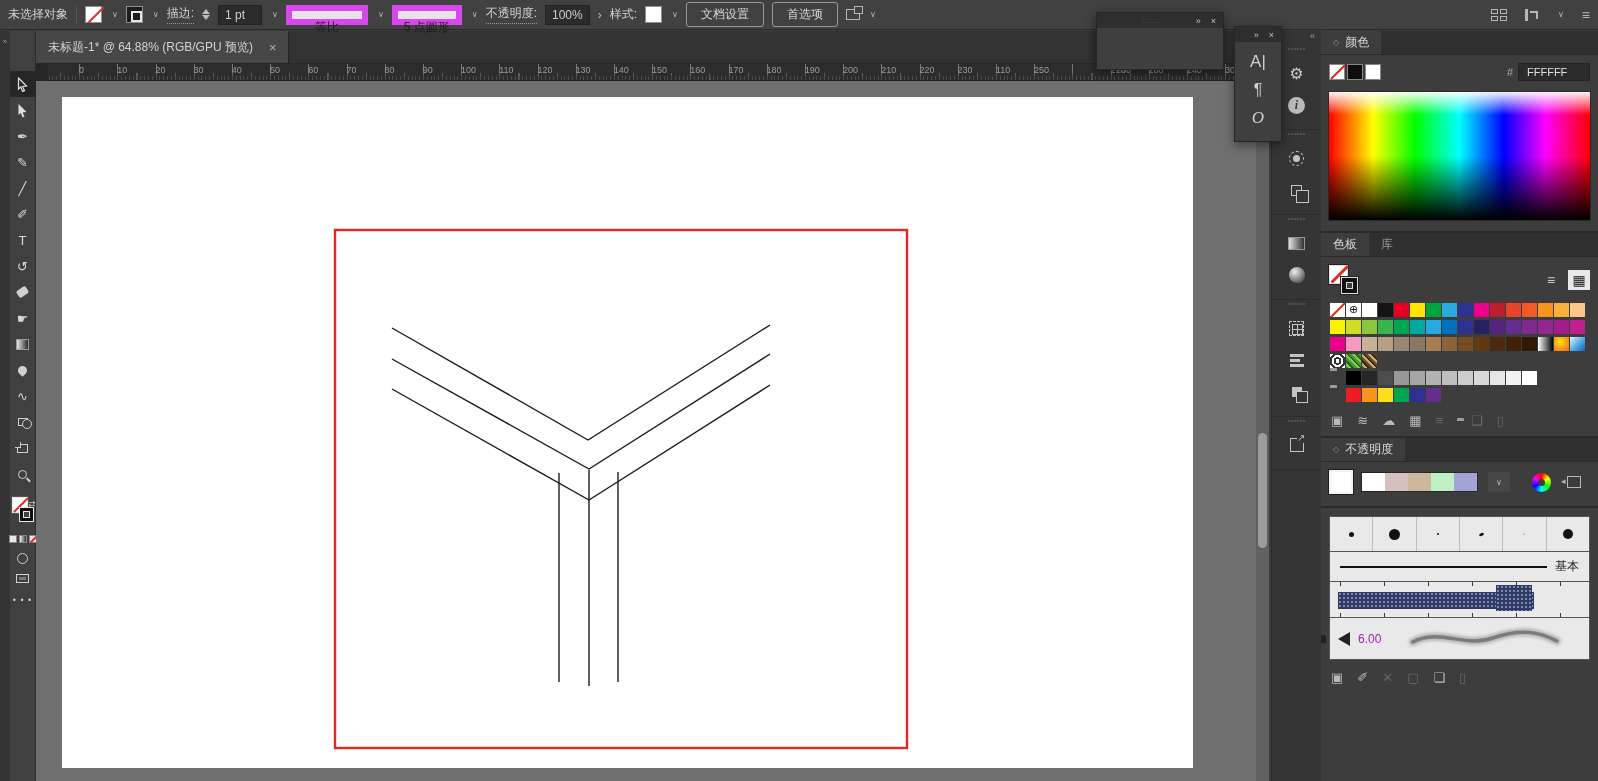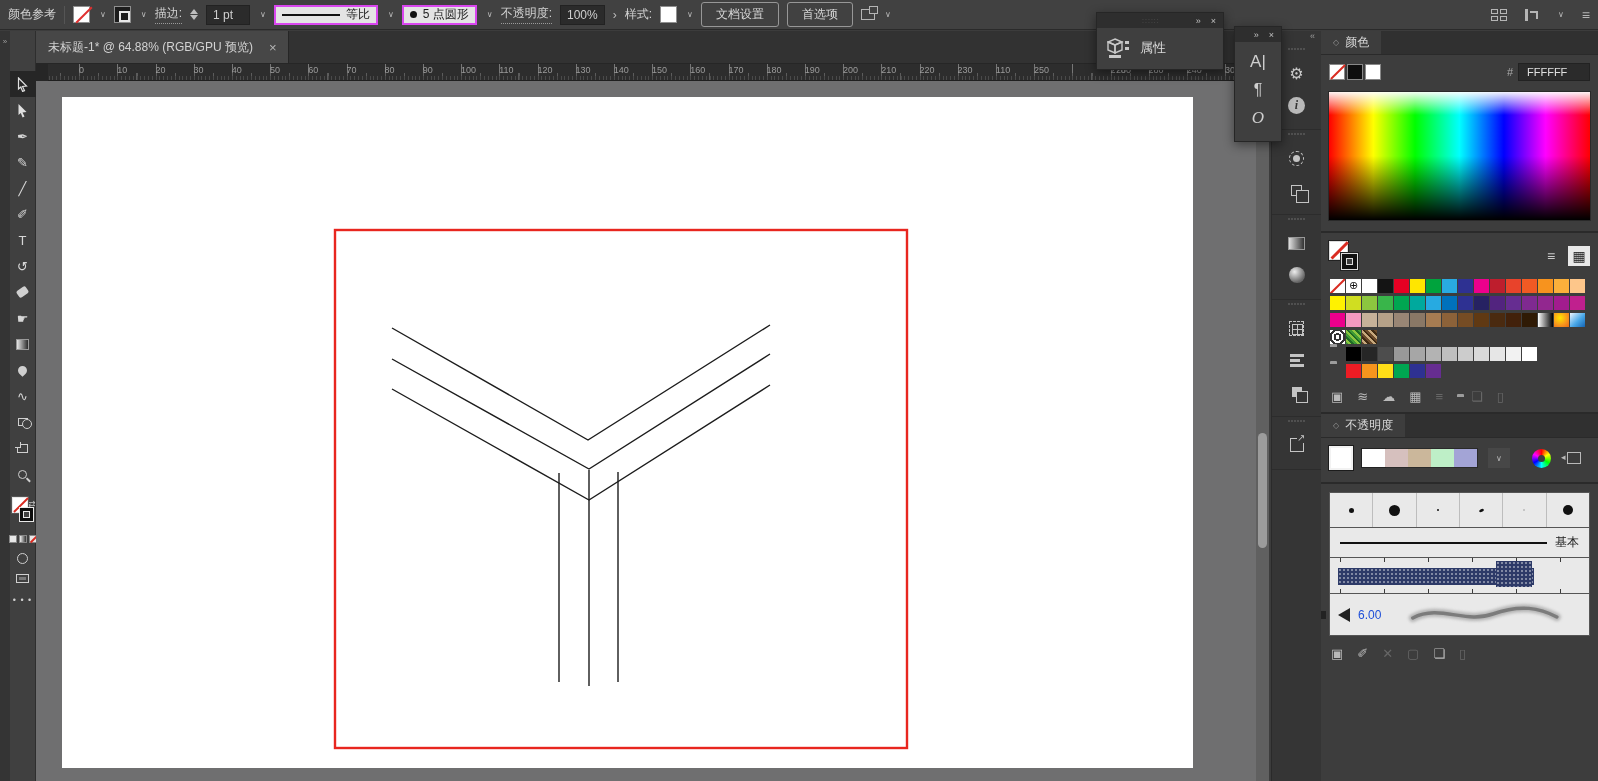--- a/index.html
+++ b/index.html
@@ -15,22 +15,22 @@
   .chev { font-size:8px; color:#b9b9b9; margin-left:2px; }
   .sw16 { width:17px; height:17px; border:1px solid #8f8f8f; background:#fff; position:relative; display:inline-block; }
   .sw-none:after { content:""; position:absolute; left:-1px; top:7px; width:22px; height:2px;
     background:#e03030; transform:rotate(-45deg); }
   .sw-stroke { background:#1c1c1c; }
   .sw-stroke:after { content:""; position:absolute; left:4px; top:4px; width:7px; height:7px;
     border:2px solid #e8e8e8; }
   .dotted-label { border-bottom:1px dotted #9a9a9a; padding-bottom:1px; }
   .darkfield { background:#2b2b2b; border:1px solid #222; color:#cfcfcf; padding:2px 6px;
     min-width:44px; display:inline-block; }
-  .litefield { background:#e4e4e4; border:2px solid #d946ef; color:#1c1c1c; padding:2px 6px;
-    display:flex; align-items:center; gap:6px; height:20px; }
+  .litefield { background:#e4e4e4; border:6px solid #d946ef; color:#1c1c1c; padding:2px 6px;
+    display:flex; align-items:center; gap:6px; height:20px;flex-direction:column; }
   .stepper { display:flex; flex-direction:column; gap:1px; }
   .stepper span { width:0; height:0; border-left:4px solid transparent; border-right:4px solid transparent; }
   .step-up { border-bottom:5px solid #bdbdbd; }
   .step-down { border-top:5px solid #bdbdbd; }
   .profile-line { width:58px; height:2px; background:#111; }
   .brush-dot { width:7px; height:7px; border-radius:50%; background:#111; }
   .btn { border:1px solid #979797; border-radius:3px; padding:3px 14px; color:#d8d8d8; background:transparent; font-size:12px; }
   .appbar-right { margin-left:auto; display:flex; align-items:center; gap:18px; }
   .tile-icon { display:grid; grid-template-columns:7px 7px; gap:2px; }
   .tile-icon i { width:7px; height:5px; border:1px solid #b5b5b5; }
@@ -202,21 +202,21 @@
   #basic-row span { color:#222; font-size:12px; }
   #pattern-row { height:36px; position:relative;
     background-image:repeating-linear-gradient(to right,#3a3a3a 0 1px,transparent 1px 44px); background-size:100% 4px; background-position:10px top; background-repeat:no-repeat; }
   #pattern-row:after { content:""; position:absolute; left:10px; bottom:0; right:0; height:4px;
     background:repeating-linear-gradient(to right,#3a3a3a 0 1px,transparent 1px 44px); }
   .pat-strip { position:absolute; left:8px; top:10px; width:196px; height:17px;
     background:radial-gradient(rgba(255,255,255,.4) 1px,transparent 1.2px) 0 0/4px 4px,#2d3a68; }
   .pat-raised { position:absolute; left:166px; top:3px; width:36px; height:26px;
     background:radial-gradient(rgba(255,255,255,.4) 1px,transparent 1.2px) 0 0/4px 4px,#2d3a68; }
   #art-row { height:42px; padding:0 8px; gap:8px; }
-  #art-row .val { color:#1d4ed8; font-size:12px; }
+  #art-row .val { color:#a21caf; font-size:12px; }
   .horn { width:0; height:0; border-top:7px solid transparent; border-bottom:7px solid transparent; border-right:12px solid #222; position:relative; }
   .horn:after { content:""; position:absolute; left:-17px; top:-4px; width:5px; height:8px; background:#222; }
   #art-stroke { flex:1; height:34px; }
 
   
   .float-panel { position:absolute; background:#3f3f3f; border:1px solid #262626; box-shadow:0 3px 10px rgba(0,0,0,.45); z-index:60; }
   .fp-head { height:15px; background:#2e2e2e; display:flex; align-items:center; justify-content:flex-end; gap:10px; padding:0 7px; color:#c0c0c0; font-size:9px; }
   .fp-dots { margin-right:auto; margin-left:34%; color:#565656; font-size:7px; letter-spacing:1px; }
   #fp-props { left:1096px; top:12px; width:128px; height:58px; }
   #fp-props .body { display:flex; align-items:center; gap:9px; padding:9px 10px; color:#dcdcdc; font-size:13px; }
@@ -225,21 +225,21 @@
   #fp-type .t-char { font-size:17px; }
   #fp-type .t-para { font-size:16px; }
   #fp-type .t-ot { font:italic 17px "Liberation Serif",serif; }
 </style>
 </head>
 <body>
 
 <div id="app">
 
   <div id="appbar">
-    <span>颜色参考</span>
+    <span>未选择对象</span>
     <span class="vdiv"></span>
     <span class="sw16 sw-none"></span>
     <span class="chev">∨</span>
     <span class="sw16 sw-stroke"></span>
     <span class="chev">∨</span>
     <span class="dotted-label">描边:</span>
     <span class="stepper">
         <span class="step-up"></span>
         <span class="step-down"></span>
       </span>
@@ -521,20 +521,24 @@
         <span class="csw"></span>
         <span id="hexwrap">
           <span>#</span>
           <span id="hexfield">FFFFFF</span>
         </span>
       </div>
       <div id="spectrum"></div>
     </div>
 
     <div class="section">
+      <div class="ptabs">
+        <div class="ptab active">色板</div>
+        <div class="ptab">库</div>
+      </div>
       <div id="sw-head">
         <div class="fsmini">
             <span class="f"></span>
             <span class="s"></span>
           </div>
         <div id="sw-views">
           <span class="view-btn">≡</span>
           <span class="view-btn active">▦</span>
         </div>
       </div>
@@ -706,31 +710,20 @@
         </div>
     </div>
   </div>
 
   <div class="float-panel" id="fp-props">
     <div class="fp-head">
       <span class="fp-dots">::::::</span>
       <span>»</span>
       <span>×</span>
     </div>
-    <div class="body">
-      <svg width="24" height="22" viewBox="0 0 24 22">
-        <polygon points="8,2 15,5 8,8 1,5" fill="none" stroke="#c8c8c8" stroke-width="1.4"></polygon>
-        <polygon points="1,5 8,8 8,16 1,13" fill="none" stroke="#c8c8c8" stroke-width="1.4"></polygon>
-        <polygon points="15,5 15,13 8,16 8,8" fill="none" stroke="#c8c8c8" stroke-width="1.4"></polygon>
-        <rect x="18" y="4" width="4" height="3" fill="#c8c8c8"></rect>
-          <rect x="18" y="10" width="4" height="3" fill="#c8c8c8"></rect>
-        <rect x="2" y="18" width="12" height="3" fill="#c8c8c8"></rect>
-      </svg>
-      <span>属性</span>
-    </div>
   </div>
 
   <div class="float-panel" id="fp-type">
     <div class="fp-head">
       <span>»</span>
       <span>×</span>
     </div>
     <div class="body">
       <span class="t-char">A|</span>
       <span class="t-para">¶</span>

